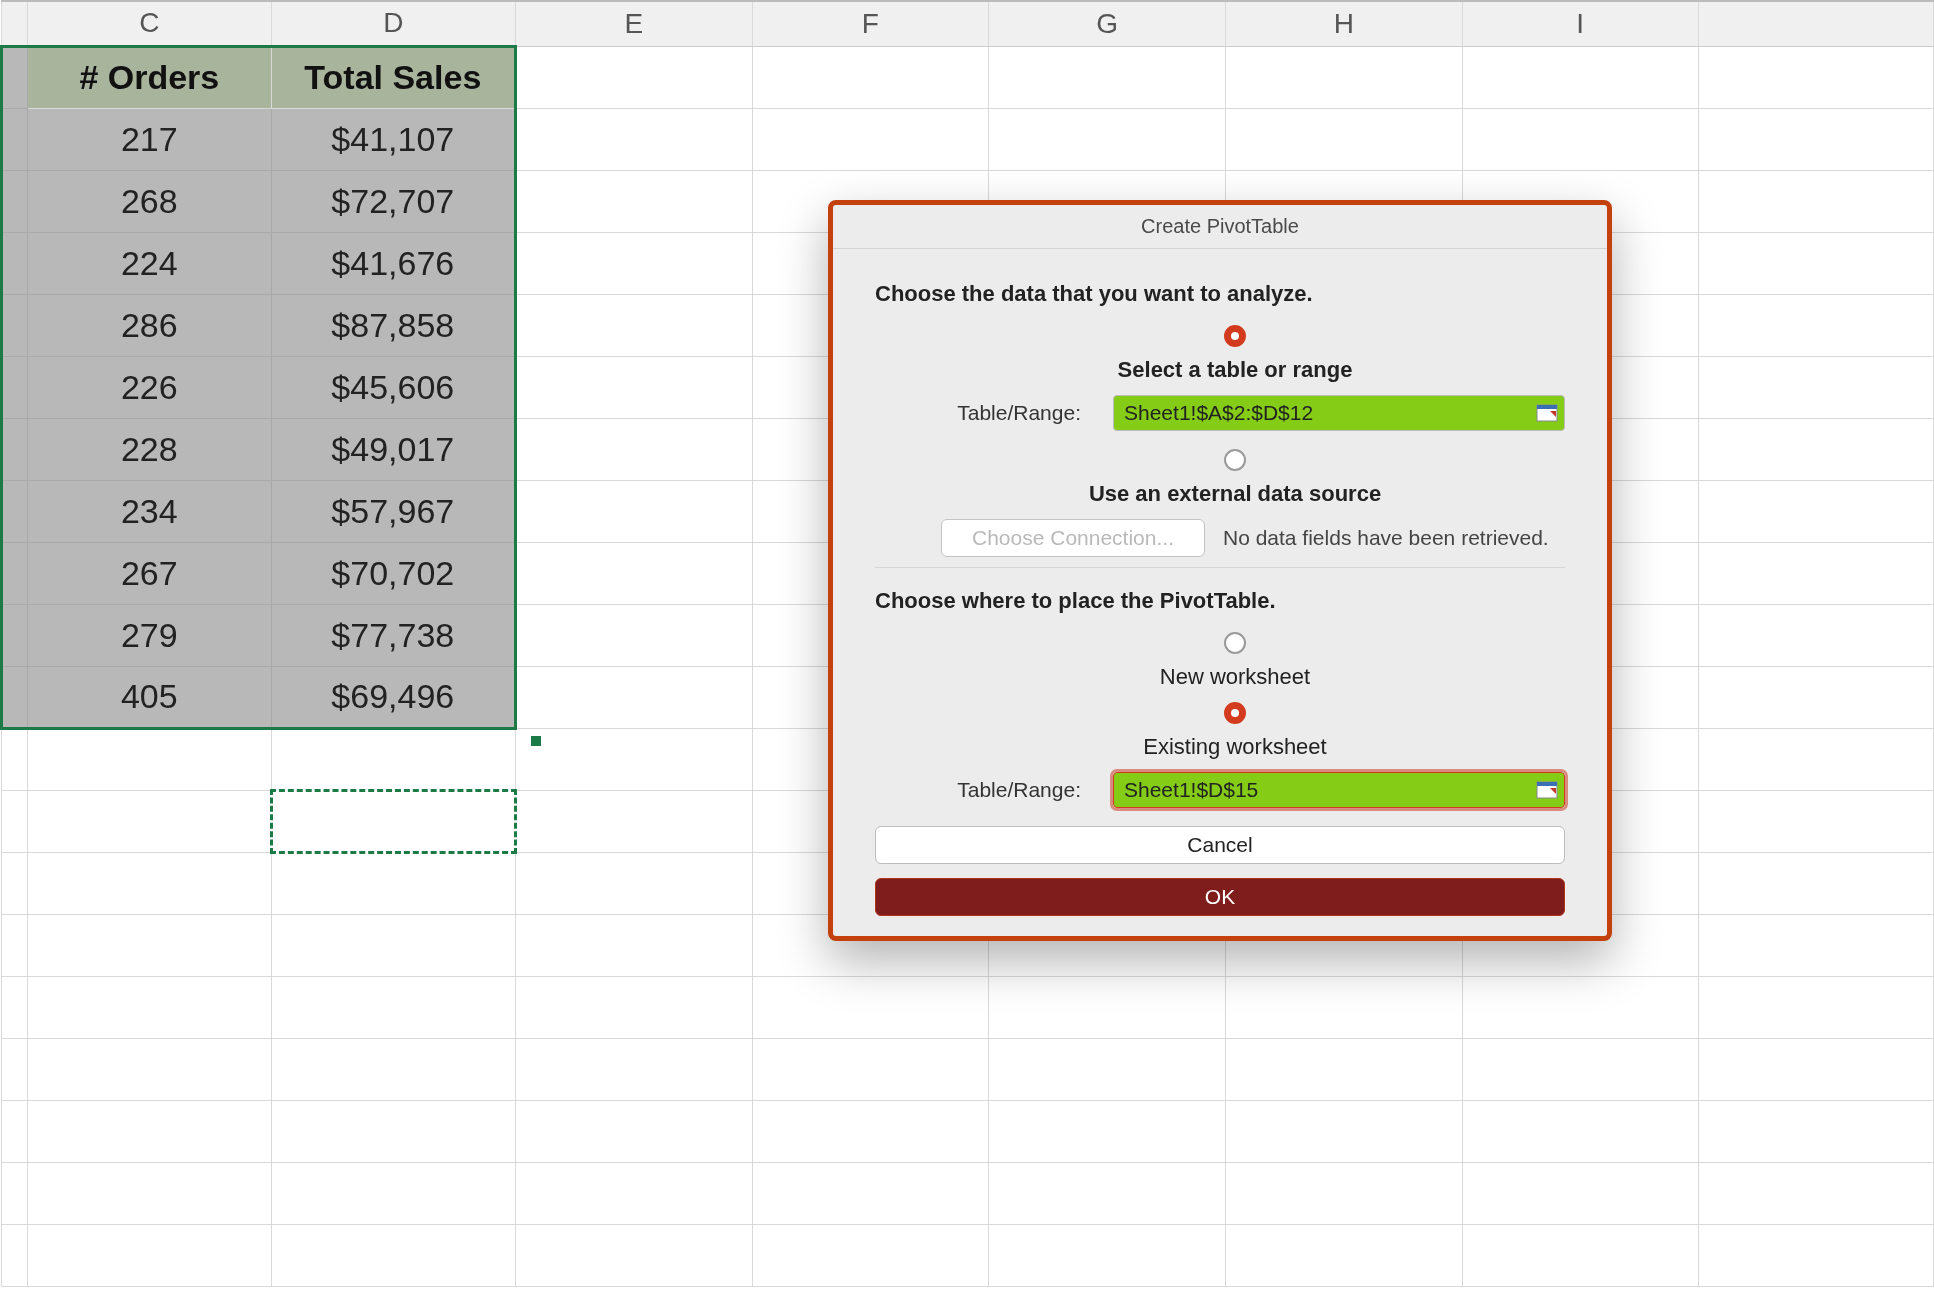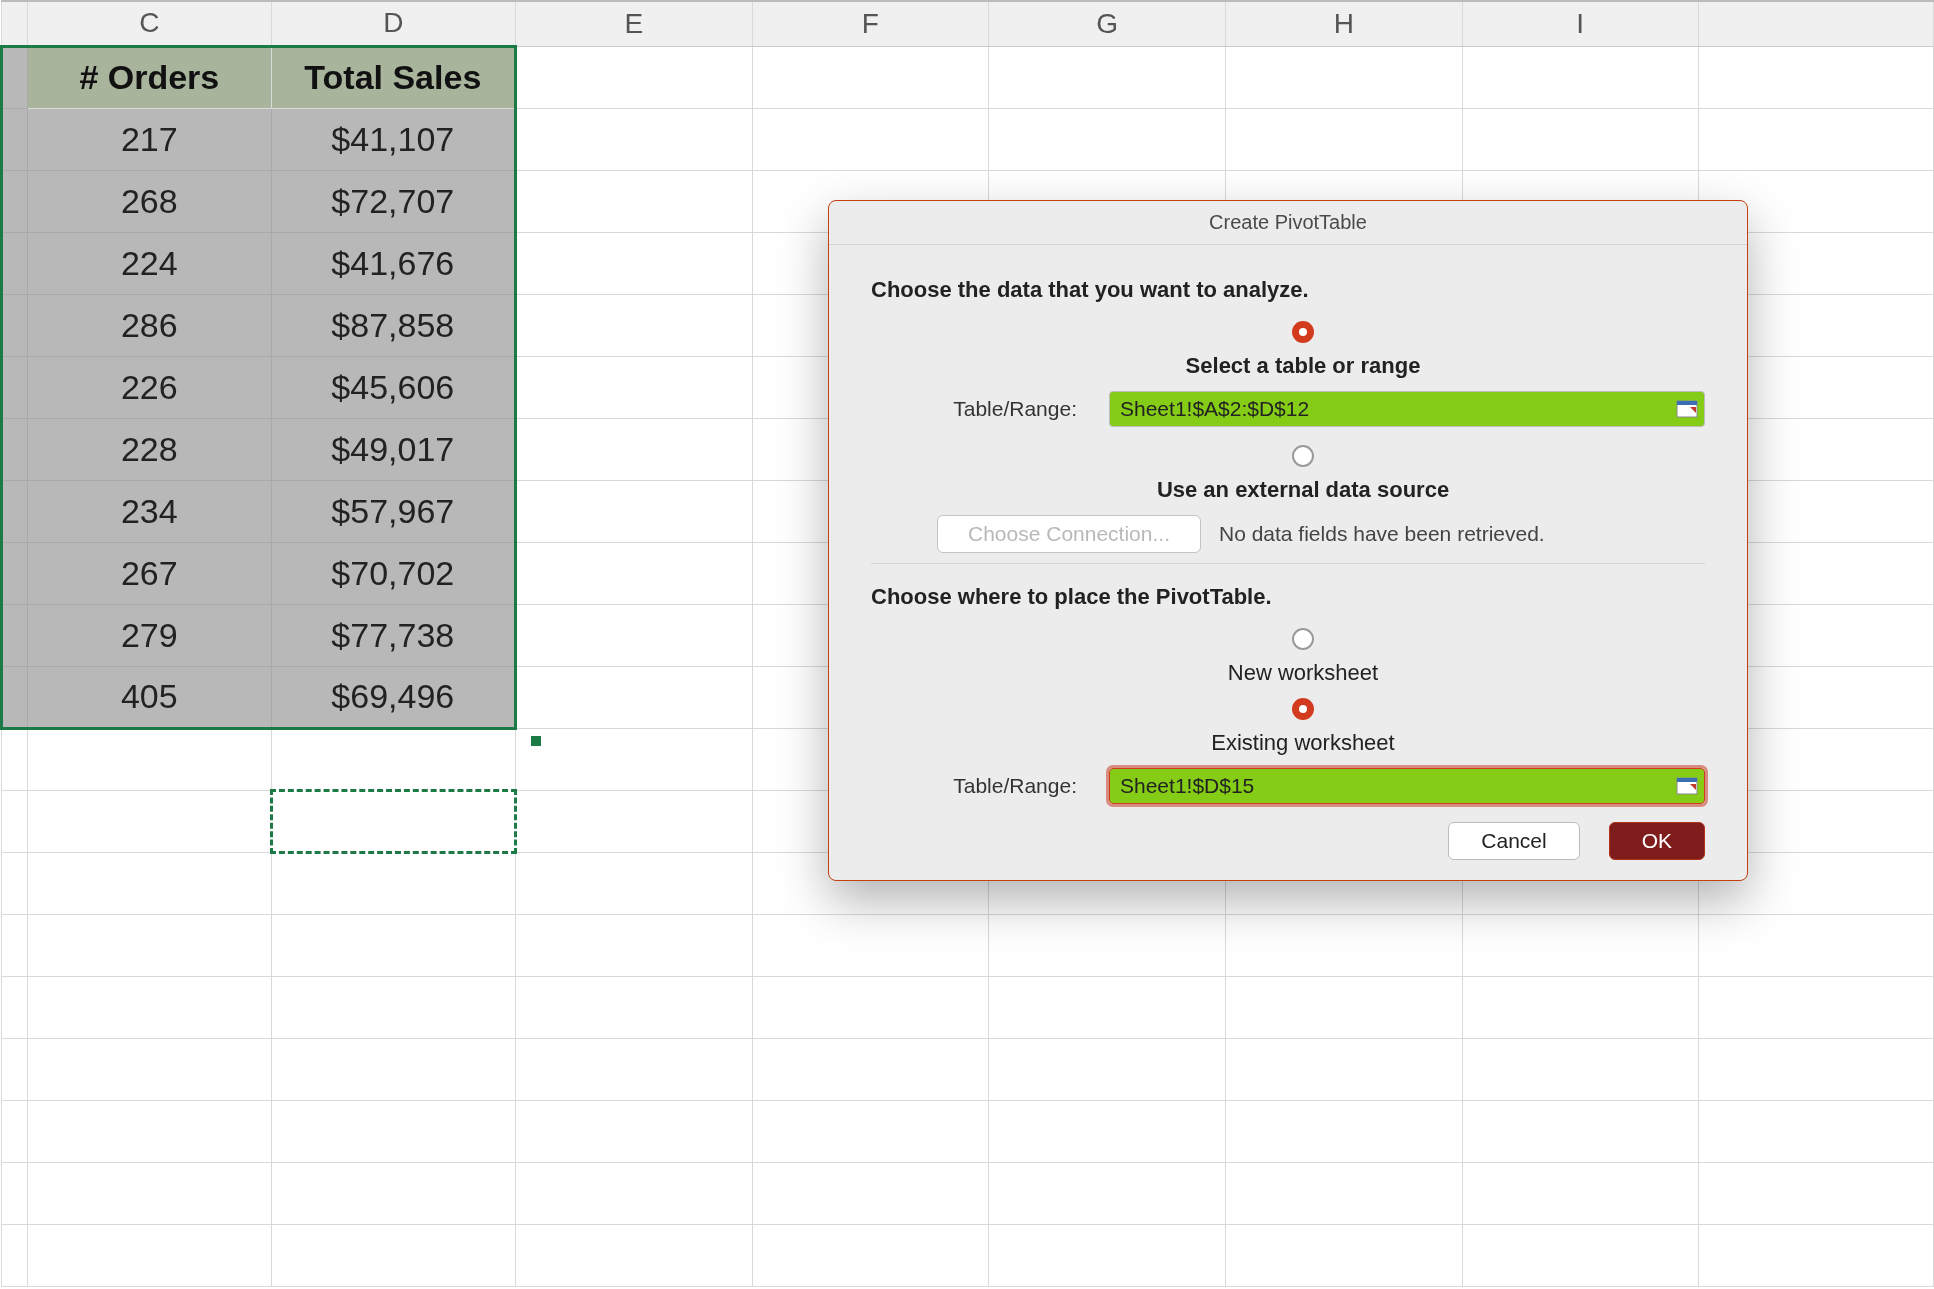--- a/index.html
+++ b/index.html
@@ -74,23 +74,23 @@
     width: 10px; height: 10px;
     background: #1b7a45;
     left: 531px; top: 736px;
   }
 
   
   .dialog {
     position: absolute;
     left: 828px;
     top: 200px;
-    width: 920px;
+    width: 784px;
     background: #ececec;
-    border: 1px solid #c2410c;
+    border: 5px solid #c2410c;
     border-radius: 8px;
     box-shadow: 0 20px 50px rgba(0,0,0,.3);
   }
   .dlg-title {
     text-align: center;
     padding: 10px 0;
     font-size: 20px;
     color: #4a4a4a;
     border-bottom: 1px solid #d4d4d4;
   }
@@ -185,22 +185,23 @@
     color: #444;
   }
   .dlg-hr {
     border: none;
     border-top: 1px solid #d6d6d6;
     margin: 10px 0 20px;
   }
   .dlg-btns {
     display: flex;
     justify-content: flex-end;
-    gap: 29px;
+    gap: 14px;
     margin-top: 4px;
+    flex-direction: column;
   }
   .btn {
     font-size: 21px;
     border-radius: 6px;
     padding: 6px 32px;
     border: 1px solid #bcbcbc;
     background: #fff;
     color: #222;
   }
   .btn.primary {

